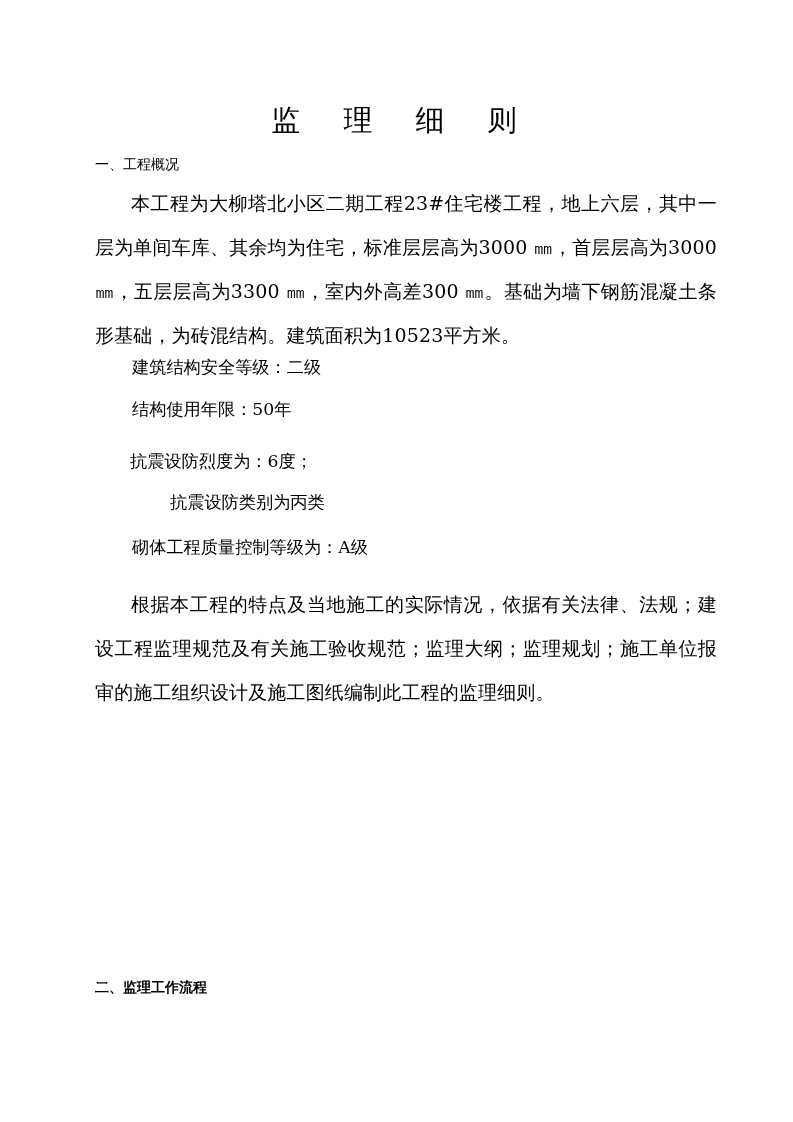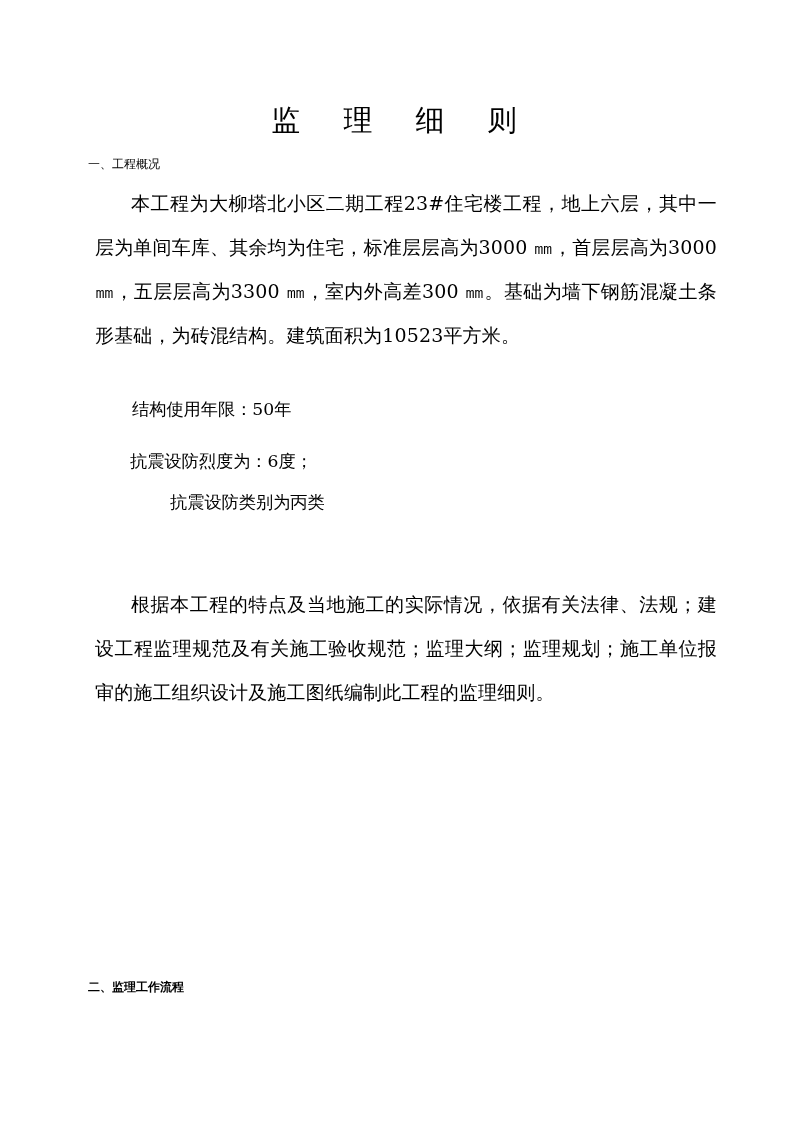--- a/index.html
+++ b/index.html
@@ -29,23 +29,23 @@
       text-align: center;
       font-family: "DejaVu Sans", "Liberation Sans", sans-serif;
       font-size: 29px;
       letter-spacing: 17px;
       line-height: 40px;
       padding-left: 12px;
       box-sizing: border-box;
     }
     .heading {
       position: absolute;
-      left: 88px;
+      left: 95px;
       font-family: "DejaVu Sans", "Liberation Sans", sans-serif;
-      font-size: 12px;
+      font-size: 14px;
       line-height: 24px;
       font-weight: bold;
     }
     .h1 { top: 152px; font-weight: normal; }
     .h2 { top: 975px; }
     .para {
       position: absolute;
       left: 95px;
       width: 622px;
       font-size: 19px;
@@ -70,20 +70,22 @@
 </head>
 <body>
 
 <div class="page">
   <div class="title">监 理 细 则</div>
 
   <div class="heading h1">一、工程概况</div>
 
   <div class="para p1">本工程为大柳塔北小区二期工程23#住宅楼工程，地上六层，其中一层为单间车库、其余均为住宅，标准层层高为3000 ㎜，首层层高为3000 ㎜，五层层高为3300 ㎜，室内外高差300 ㎜。基础为墙下钢筋混凝土条形基础，为砖混结构。建筑面积为10523平方米。</div>
 
+  <div class="item i1">建筑结构安全等级：二级</div>
   <div class="item i2">结构使用年限：50年</div>
   <div class="item i3">抗震设防烈度为：6度；</div>
   <div class="item i4">抗震设防类别为丙类</div>
+  <div class="item i5">砌体工程质量控制等级为：A级</div>
 
   <div class="para p2">根据本工程的特点及当地施工的实际情况，依据有关法律、法规；建设工程监理规范及有关施工验收规范；监理大纲；监理规划；施工单位报审的施工组织设计及施工图纸编制此工程的监理细则。</div>
 
   <div class="heading h2">二、监理工作流程</div>
 </div>
 
 </body></html>

